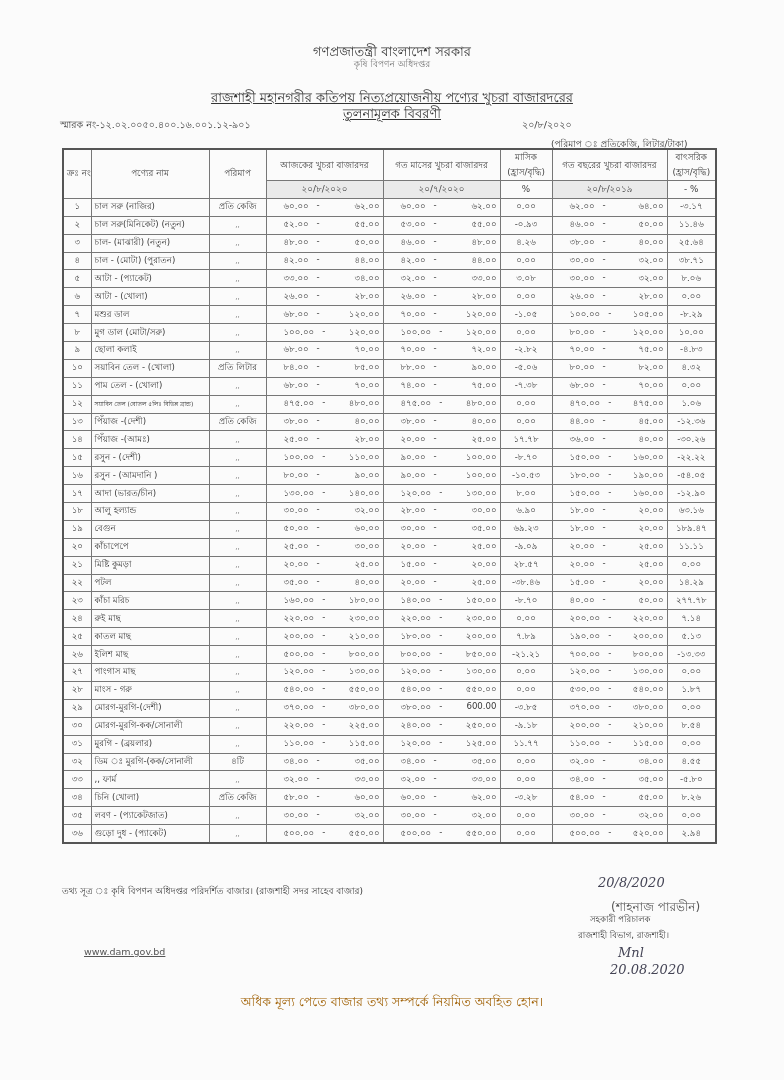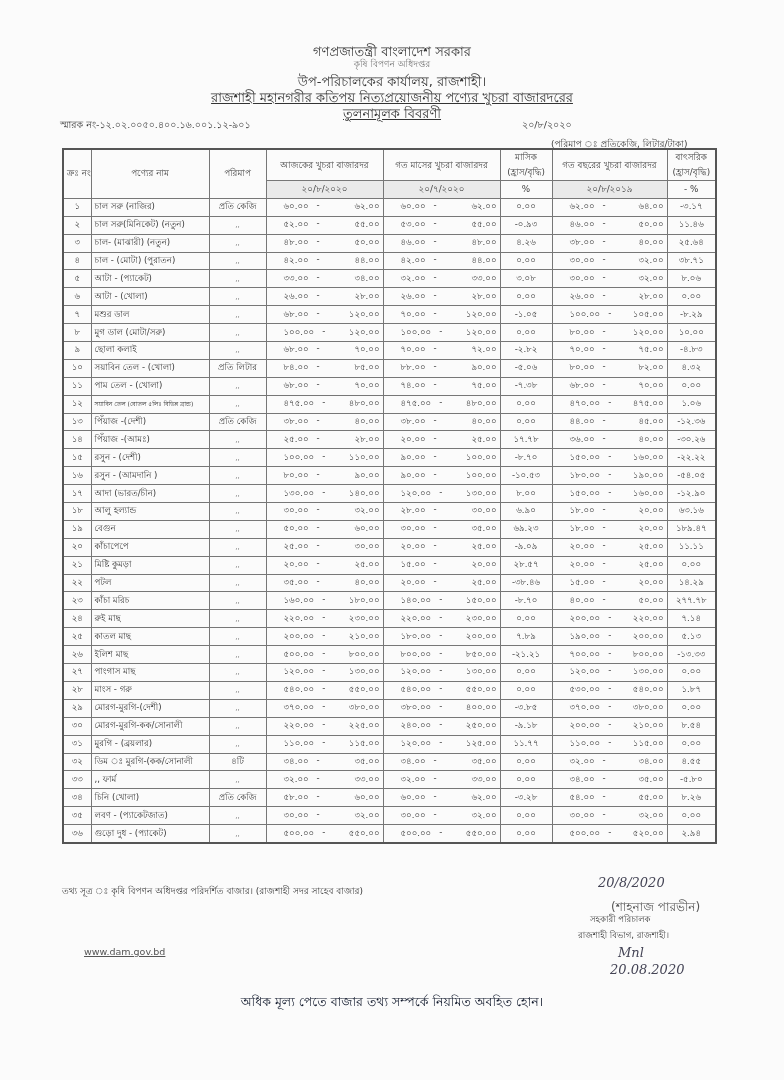--- a/index.html
+++ b/index.html
@@ -35,29 +35,28 @@
 
   .source { position:absolute; left:62px; top:884px; font-size:9px;text-align:right; }
   .site { position:absolute; left:84px; top:910px; font-size:9.5px; text-decoration:underline; color:#555;margin-top:36px; }
   .signature { position:absolute; left:598px; top:875px; font-family:"DejaVu Serif", serif;
                font-style:italic; font-size:13px; color:#445; }
   .sig-name { position:absolute; left:583px; top:898px; font-size:12px; color:#555;margin-left:28px; }
   .sig-title { position:absolute; left:590px; top:913px; font-size:8.5px; }
   .sig-office { position:absolute; left:578px; top:929px; font-size:8.5px; }
   .sig2 { position:absolute; left:618px; top:945px; font-family:"DejaVu Serif", serif; font-style:italic; font-size:13px; color:#445; }
   .sig2-date { position:absolute; left:610px; top:962px; font-family:"DejaVu Serif", serif; font-style:italic; font-size:13px; color:#445; }
-  .footer-msg { position:absolute; left:0; width:784px; top:993px; text-align:center; font-size:12.5px; color:#0f172a; }
+  .footer-msg { position:absolute; left:0; width:784px; top:993px; text-align:center; font-size:12.5px; color:#a16207; }
 </style>
 </head>
 <body>
 
 <div class="page">
   <div class="hdr l1">গণপ্রজাতন্ত্রী বাংলাদেশ সরকার</div>
   <div class="hdr l2">কৃষি বিপণন অধিদপ্তর</div>
-  <div class="hdr l3">উপ-পরিচালকের কার্যালয়, রাজশাহী।</div>
   <div class="hdr l4">রাজশাহী মহানগরীর কতিপয় নিত্যপ্রয়োজনীয় পণ্যের খুচরা বাজারদরের</div>
   <div class="hdr l5">তুলনামূলক বিবরণী</div>
 
   <div class="memo">স্মারক নং-১২.০২.০০৫০.৪০০.১৬.০০১.১২-৯০১</div>
   <div class="date">২০/৮/২০২০</div>
   <div class="unit-note">(পরিমাপ ঃ প্রতিকেজি, লিটার/টাকা)</div>
 
   <table class="price">
     <colgroup>
       <col style="width:28px">
@@ -710,21 +709,21 @@
           <td class="name">মোরগ-মুরগি-(দেশী)</td>
           <td class="unit ditto">,,</td>
           <td class="range">
             <span class="lo">৩৭০.০০</span>
             <span class="dash">-</span>
             <span class="hi">৩৮০.০০</span>
           </td>
           <td class="range">
             <span class="lo">৩৮০.০০</span>
             <span class="dash">-</span>
-            <span class="hi">৪০০.০০</span>
+            <span class="hi">600.00</span>
           </td>
           <td class="pct">-৩.৮৫</td>
           <td class="range">
             <span class="lo">৩৭০.০০</span>
             <span class="dash">-</span>
             <span class="hi">৩৮০.০০</span>
           </td>
           <td class="pct">০.০০</td>
         </tr>
         <tr>

